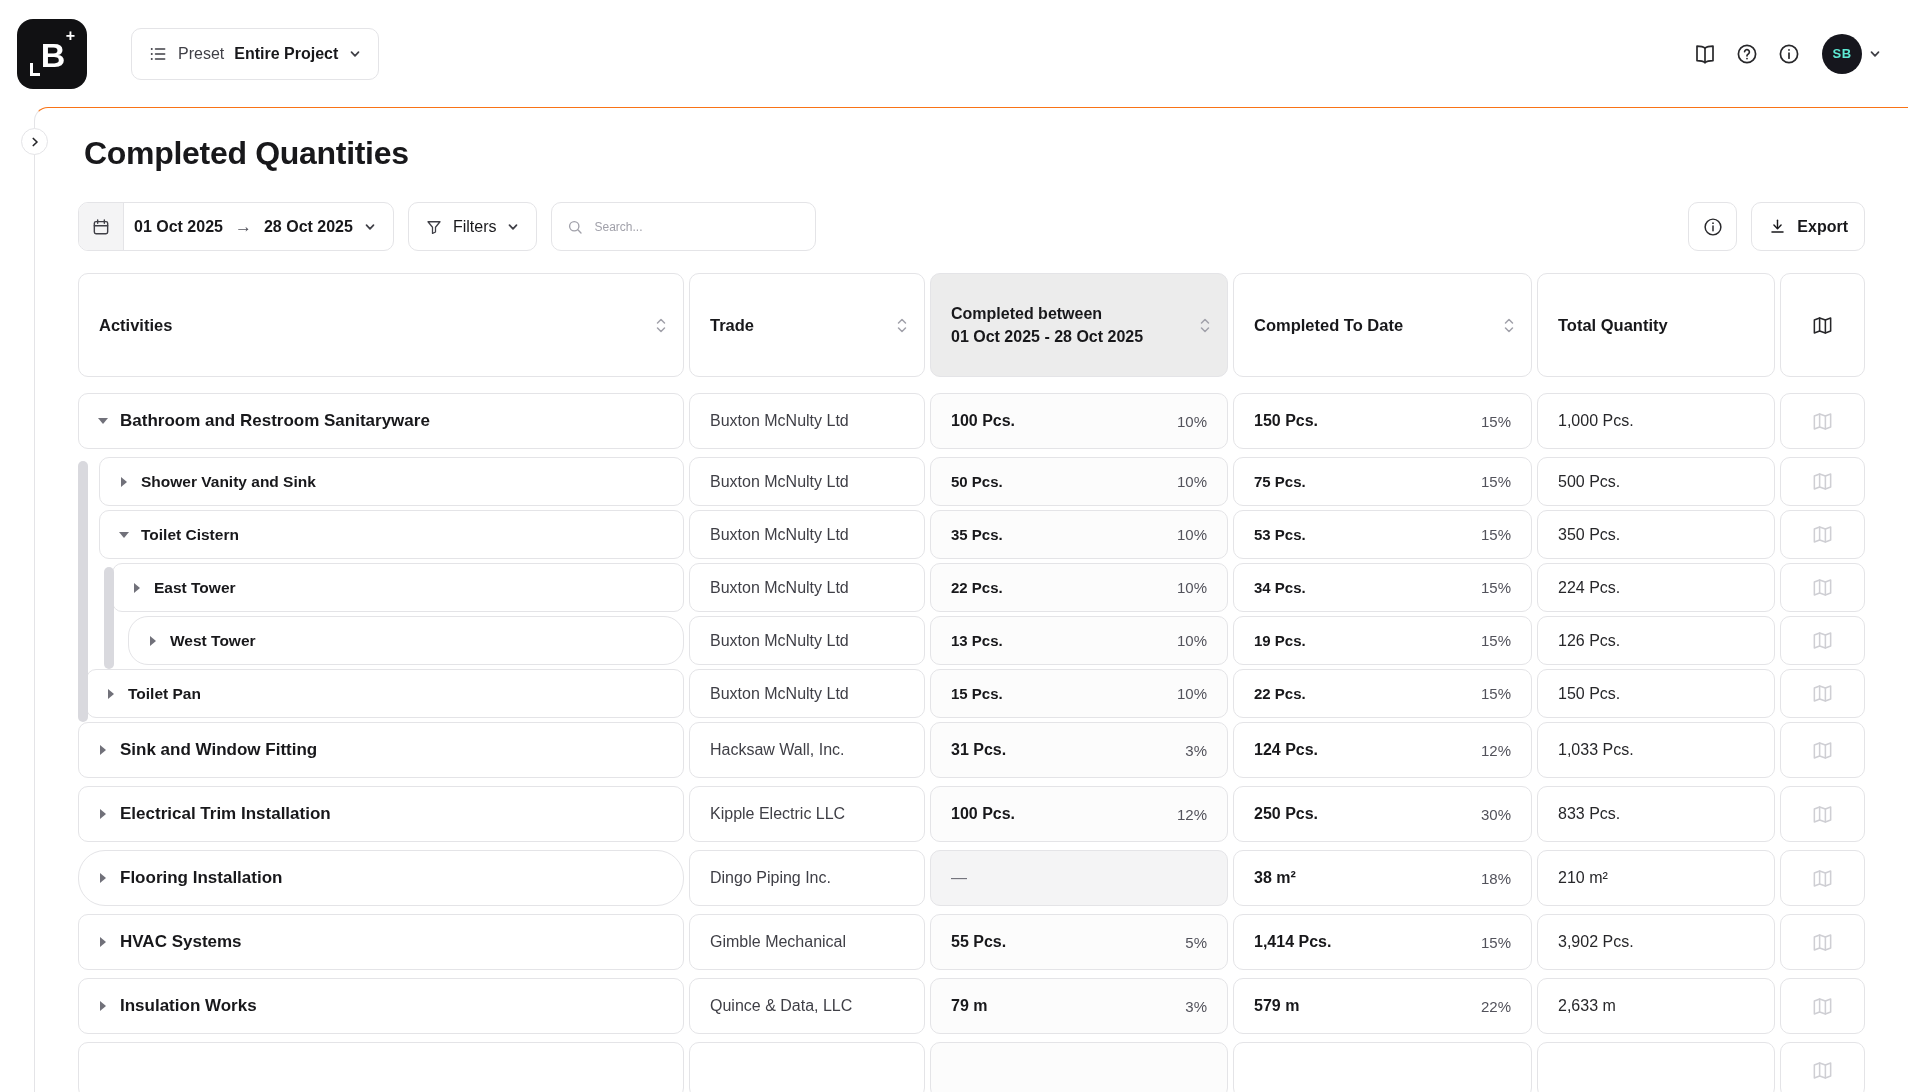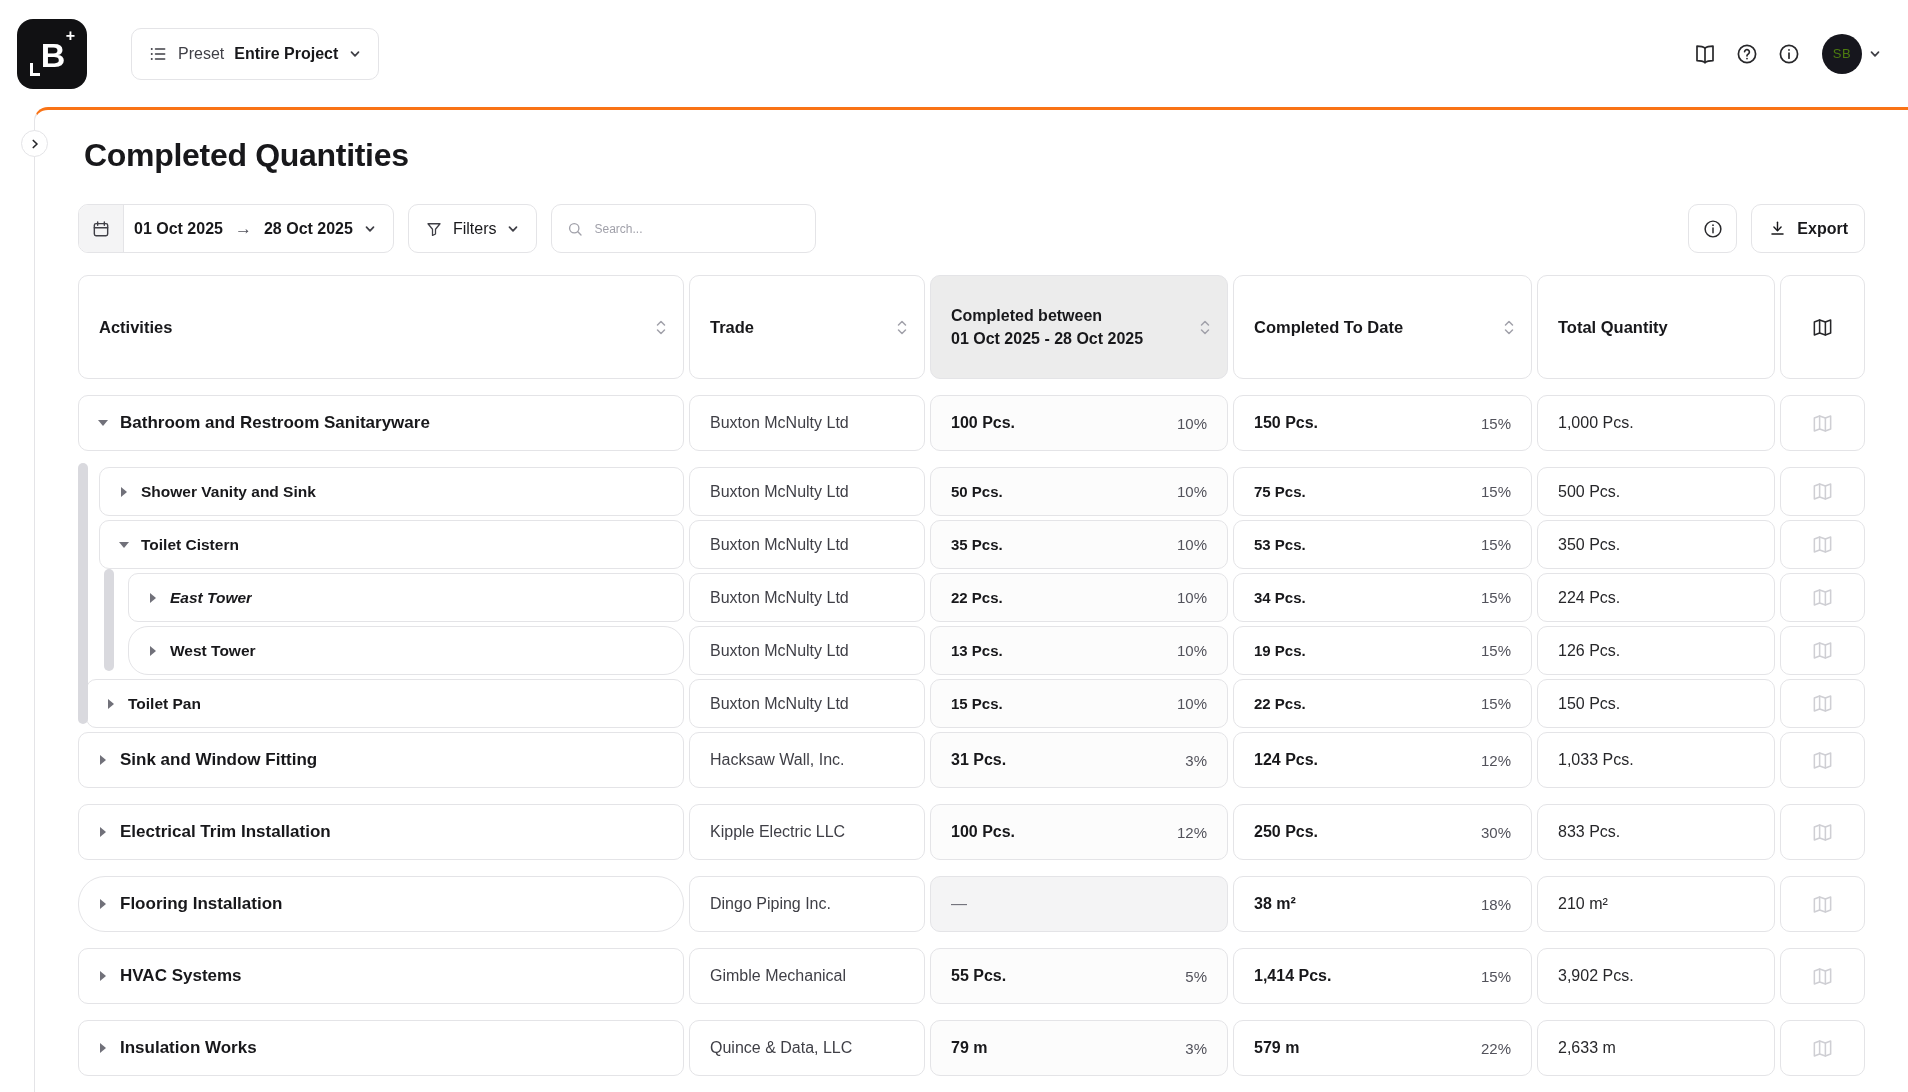--- a/index.html
+++ b/index.html
@@ -12,25 +12,25 @@
   .logo { position:relative; width:70px; height:70px; border-radius:16px; background:#111113; color:#fff; cursor:pointer; flex:0 0 auto; }
   .logo-b { position:absolute; left:50%; top:50%; transform:translate(-46%,-46%); font-size:34px; font-weight:bold; }
   .logo-plus { position:absolute; top:9px; right:12px; font-size:16px; font-weight:bold; line-height:1; }
   .logo-bracket { position:absolute; left:13px; bottom:13px; width:10px; height:13px; border-left:3px solid #fff; border-bottom:3px solid #fff; }
   .btn { display:inline-flex; align-items:center; gap:10px; background:#fff; border:1px solid #e4e4e7; border-radius:10px; height:44px; padding:0 16px; font-family:inherit; font-size:16px; color:#18181b; cursor:pointer; white-space:nowrap; }
   .preset { margin-left:44px; height:52px; }
   .preset-label { color:#3f3f46; font-weight:400; }
   .preset-value { font-weight:bold; }
   .spacer { flex:1; }
   .iconbtn { display:inline-flex; align-items:center; justify-content:center; width:42px; height:42px; border:none; background:transparent; cursor:pointer; color:#27272a; }
-  .avatar { width:40px; height:40px; border-radius:50%; background:#16161d; color:#4d7c0f; display:flex; align-items:center; justify-content:center; font-size:13px; font-weight:normal; letter-spacing:.5px; margin-left:12px; cursor:pointer; flex:0 0 auto; }
+  .avatar { width:40px; height:40px; border-radius:50%; background:#16161d; color:#5eead4; display:flex; align-items:center; justify-content:center; font-size:13px; font-weight:bold; letter-spacing:.5px; margin-left:12px; cursor:pointer; flex:0 0 auto; }
   .avatar-chev { display:inline-flex; align-items:center; margin-left:6px; color:#3f3f46; cursor:pointer; background:none; border:none; }
 
   
-  .content { position:absolute; left:34px; top:107px; right:0; bottom:-1px; border-left:1px solid #e4e4e7; border-top:3px solid #f97316; border-top-left-radius:14px; padding:0 43px 0 43px; background:#fff; }
+  .content { position:absolute; left:34px; top:107px; right:0; bottom:-1px; border-left:1px solid #e4e4e7; border-top:1px solid #f97316; border-top-left-radius:14px; padding:0 43px 0 43px; background:#fff; }
   .panel-toggle { position:absolute; left:-14px; top:20px; width:27px; height:27px; border-radius:50%; border:1px solid #e4e4e7; background:#fff; display:flex; align-items:center; justify-content:center; cursor:pointer; color:#27272a; }
   h1 { margin:27px 0 0 6px; font-size:32px; font-weight:bold; letter-spacing:-.3px; color:#18181b; }
 
   
   .toolbar { display:flex; align-items:center; gap:14px; margin-top:30px; }
   .toolbar .btn { height:49px; }
   .date-range { padding:0 16px 0 0; overflow:hidden; }
   .cal-seg { display:flex; align-items:center; justify-content:center; width:45px; height:100%; background:#f4f4f5; border-right:1px solid #e4e4e7; color:#3f3f46; }
   .date-text { font-weight:600; }
   .arrow-right { color:#52525b; font-size:17px; padding:0 2px; }
@@ -52,21 +52,21 @@
   .h-todate { width:299px; flex:0 0 auto; }
   .h-total { width:238px; flex:0 0 auto; }
   .h-map { width:85px; flex:0 0 auto; justify-content:center; padding:0; color:#27272a; }
 
   .tbody { position:relative; margin-top:16px; }
   .guide-bar { position:absolute; width:10px; border-radius:5px; background:#d9d9de; }
   .bar1 { left:0; top:68px; height:261px; }
   .bar2 { left:26px; top:174px; height:102px; }
 
   .trow { display:flex; gap:5px; margin-bottom:4px; }
-  .trow.group { margin-bottom:16px; }
+  .trow.group { margin-bottom:8px; }
   .trow.group .cell { height:56px; }
   .trow.child .cell { height:49px; }
   .cell { display:flex; align-items:center; background:#fff; border:1px solid #e4e4e7; border-radius:10px; }
   .activity { flex:1; min-width:0; padding:0 18px; gap:11px; cursor:pointer; }
   .chev { width:12px; display:flex; align-items:center; justify-content:center; flex:0 0 auto; cursor:pointer; }
   .chev.down::before { content:""; border-left:5.5px solid transparent; border-right:5.5px solid transparent; border-top:6.5px solid #71717a; }
   .chev.right::before { content:""; border-top:5.5px solid transparent; border-bottom:5.5px solid transparent; border-left:6.5px solid #71717a; }
   .chev.none { visibility:hidden; }
   .act-label { font-weight:bold; font-size:15.5px; white-space:nowrap; overflow:hidden; text-overflow:ellipsis; }
   .group .act-label { font-size:17px; }
@@ -374,21 +374,21 @@
       <span>
         <svg width="23" height="23" viewBox="0 0 24 24" fill="none" stroke="currentColor" stroke-width="1.6" stroke-linecap="round" stroke-linejoin="round">
           <path d="M9 4.2 L3.5 6.2 V19.8 L9 17.8 L15 19.8 L20.5 17.8 V4.2 L15 6.2 Z"></path>
           <line x1="9" y1="4.2" x2="9" y2="17.8"></line>
                 <line x1="15" y1="6.2" x2="15" y2="19.8"></line>
         </svg>
       </span>
     </div>
   </div>
         <div class="trow child">
-    <div class="cell activity" style="margin-left: 50px; font-style: italic;">
+    <div class="cell activity" style="margin-left: 34px;">
       <span class="chev right"></span>
       <span class="act-label">East Tower</span>
     </div>
     <div class="cell trade">
       <span>Buxton McNulty Ltd</span>
     </div>
     <div class="cell period">
       <span class="qty">22 Pcs.</span>
       <span class="pct">10%</span>
     </div>

